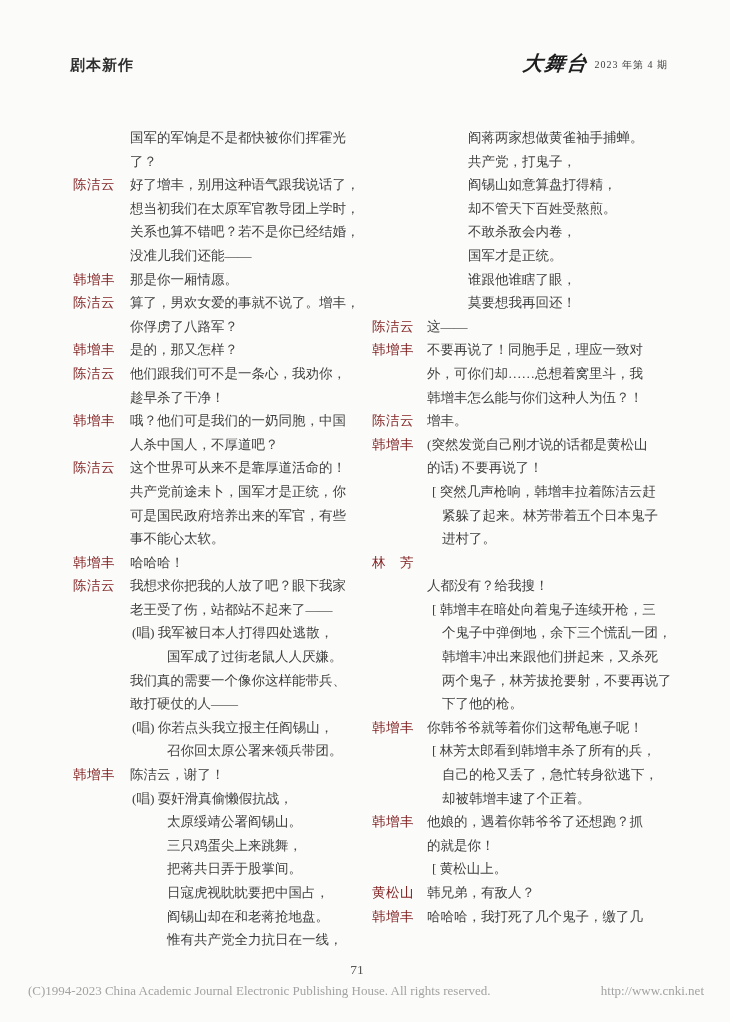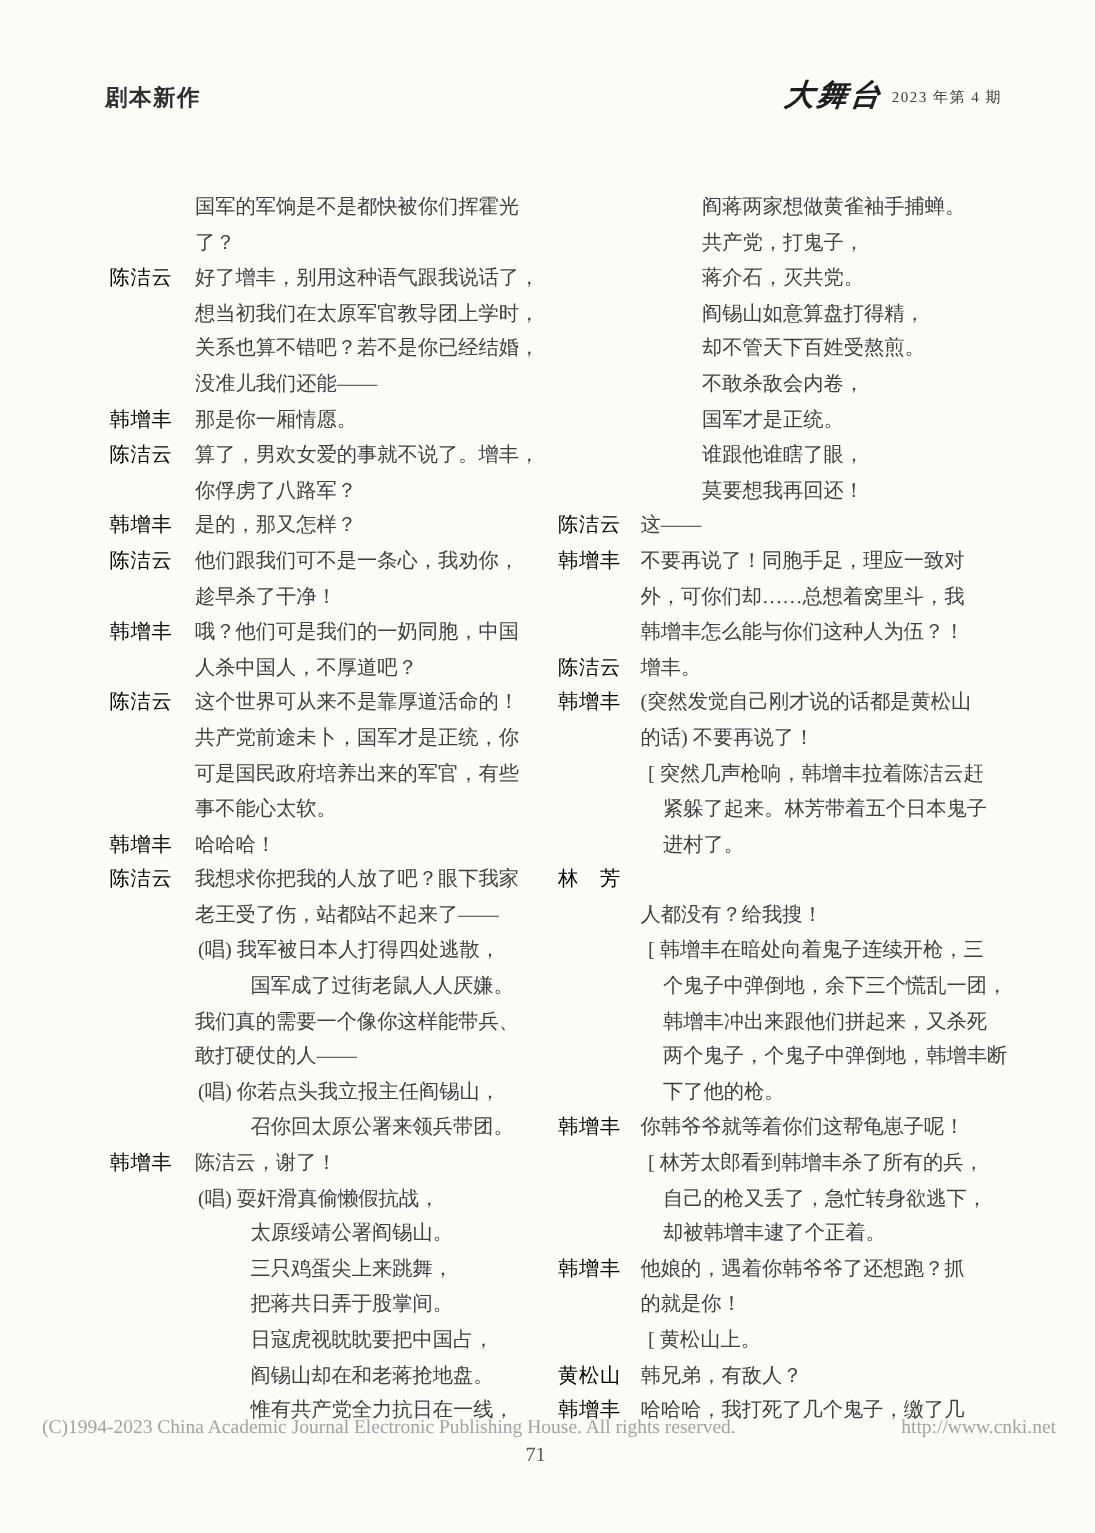--- a/index.html
+++ b/index.html
@@ -23,35 +23,35 @@
     font-weight:700;font-style:italic;font-size:20px;letter-spacing:2px;color:#1e1e1e;
     transform:skewX(-6deg);display:inline-block;vertical-align:baseline;
   }
   .hdr-issue{font-size:10px;color:#3c3c3c;margin-left:6px;letter-spacing:1px;vertical-align:2px;}
 
   
   .col{position:absolute;top:126px;font-size:13.5px;}
   .col-left {left:73px; width:292px; --d:57px;--c:59px;--ly:94px;--st:60px;--stc:72px;}
   .col-right{left:372px;width:300px; --d:55px;--c:55px;--ly:96px;--st:60px;--stc:70px;}
   .line{position:relative;height:23.6px;line-height:23.6px;white-space:nowrap;}
-  .speaker{position:absolute;left:0;top:0;letter-spacing:0.5px;color:#000000;}
+  .speaker{position:absolute;left:0;top:0;letter-spacing:0.5px;color:#7f1d1d;}
   .txt{display:inline-block;color:#3f3f3f;}
   .t-speaker .txt,.t-cont .txt{margin-left:var(--d);}
   .t-chang .txt{margin-left:var(--c);}
   .t-lyric .txt{margin-left:var(--ly);}
   .t-stage .txt{margin-left:var(--st);}
   .t-stage_cont .txt{margin-left:var(--stc);}
 
   
   .page-num{
     position:absolute;left:0;right:16px;top:962px;text-align:center;
     font-size:13.5px;color:#555;
   }
   .copyright{
-    position:absolute;left:28px;right:26px;top:943px;
+    position:absolute;left:28px;right:26px;top:983px;
     display:flex;justify-content:space-between;align-items:baseline;
     font-size:13px;color:#a3a3a3;white-space:nowrap;gap:21px;
   }
 </style>
 </head>
 <body>
 
 <div class="page">
 
   <div class="hdr-section">剧本新作</div>
@@ -93,21 +93,20 @@
       <div class="line t-lyric"><span class="txt">太原绥靖公署阎锡山。</span></div>
       <div class="line t-lyric"><span class="txt">三只鸡蛋尖上来跳舞，</span></div>
       <div class="line t-lyric"><span class="txt">把蒋共日弄于股掌间。</span></div>
       <div class="line t-lyric"><span class="txt">日寇虎视眈眈要把中国占，</span></div>
       <div class="line t-lyric"><span class="txt">阎锡山却在和老蒋抢地盘。</span></div>
       <div class="line t-lyric"><span class="txt">惟有共产党全力抗日在一线，</span></div>
     </div>
   <div class="col col-right" id="col-right">
       <div class="line t-lyric"><span class="txt">阎蒋两家想做黄雀袖手捕蝉。</span></div>
       <div class="line t-lyric"><span class="txt">共产党，打鬼子，</span></div>
-      <div class="line t-lyric"><span class="txt">蒋介石，灭共党。</span></div>
       <div class="line t-lyric"><span class="txt">阎锡山如意算盘打得精，</span></div>
       <div class="line t-lyric"><span class="txt">却不管天下百姓受熬煎。</span></div>
       <div class="line t-lyric"><span class="txt">不敢杀敌会内卷，</span></div>
       <div class="line t-lyric"><span class="txt">国军才是正统。</span></div>
       <div class="line t-lyric"><span class="txt">谁跟他谁瞎了眼，</span></div>
       <div class="line t-lyric"><span class="txt">莫要想我再回还！</span></div>
       <div class="line t-speaker"><span class="speaker">陈洁云</span><span class="txt">这——</span></div>
       <div class="line t-speaker"><span class="speaker">韩增丰</span><span class="txt">不要再说了！同胞手足，理应一致对</span></div>
       <div class="line t-cont"><span class="txt">外，可你们却……总想着窝里斗，我</span></div>
       <div class="line t-cont"><span class="txt">韩增丰怎么能与你们这种人为伍？！</span></div>
@@ -115,21 +114,21 @@
       <div class="line t-speaker"><span class="speaker">韩增丰</span><span class="txt">(突然发觉自己刚才说的话都是黄松山</span></div>
       <div class="line t-cont"><span class="txt">的话) 不要再说了！</span></div>
       <div class="line t-stage"><span class="txt">[ 突然几声枪响，韩增丰拉着陈洁云赶</span></div>
       <div class="line t-stage_cont"><span class="txt">紧躲了起来。林芳带着五个日本鬼子</span></div>
       <div class="line t-stage_cont"><span class="txt">进村了。</span></div>
       <div class="line t-speaker"><span class="speaker">林　芳</span></div>
       <div class="line t-cont"><span class="txt">人都没有？给我搜！</span></div>
       <div class="line t-stage"><span class="txt">[ 韩增丰在暗处向着鬼子连续开枪，三</span></div>
       <div class="line t-stage_cont"><span class="txt">个鬼子中弹倒地，余下三个慌乱一团，</span></div>
       <div class="line t-stage_cont"><span class="txt">韩增丰冲出来跟他们拼起来，又杀死</span></div>
-      <div class="line t-stage_cont"><span class="txt">两个鬼子，个鬼子中弹倒地，韩增丰断</span></div>
+      <div class="line t-stage_cont"><span class="txt">两个鬼子，林芳拔抢要射，不要再说了</span></div>
       <div class="line t-stage_cont"><span class="txt">下了他的枪。</span></div>
       <div class="line t-speaker"><span class="speaker">韩增丰</span><span class="txt">你韩爷爷就等着你们这帮龟崽子呢！</span></div>
       <div class="line t-stage"><span class="txt">[ 林芳太郎看到韩增丰杀了所有的兵，</span></div>
       <div class="line t-stage_cont"><span class="txt">自己的枪又丢了，急忙转身欲逃下，</span></div>
       <div class="line t-stage_cont"><span class="txt">却被韩增丰逮了个正着。</span></div>
       <div class="line t-speaker"><span class="speaker">韩增丰</span><span class="txt">他娘的，遇着你韩爷爷了还想跑？抓</span></div>
       <div class="line t-cont"><span class="txt">的就是你！</span></div>
       <div class="line t-stage"><span class="txt">[ 黄松山上。</span></div>
       <div class="line t-speaker"><span class="speaker">黄松山</span><span class="txt">韩兄弟，有敌人？</span></div>
       <div class="line t-speaker"><span class="speaker">韩增丰</span><span class="txt">哈哈哈，我打死了几个鬼子，缴了几</span></div>

